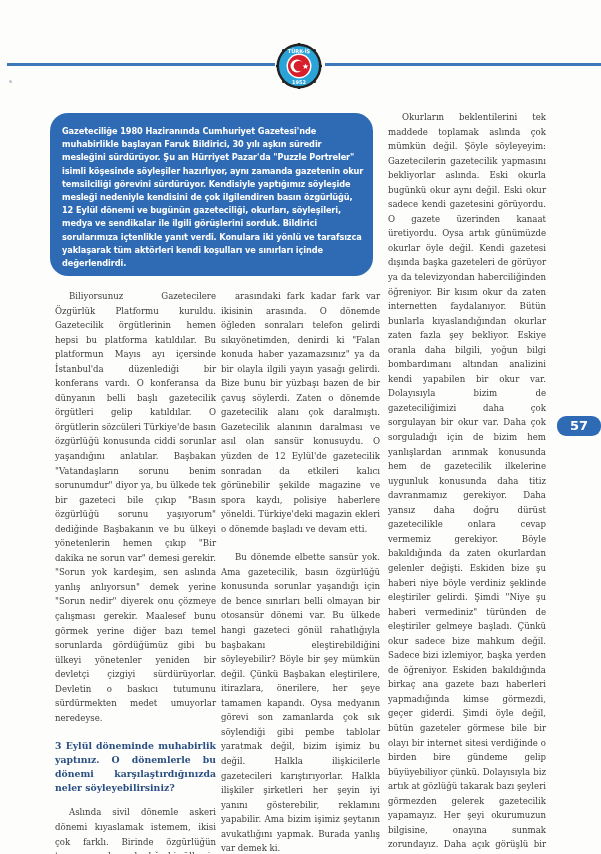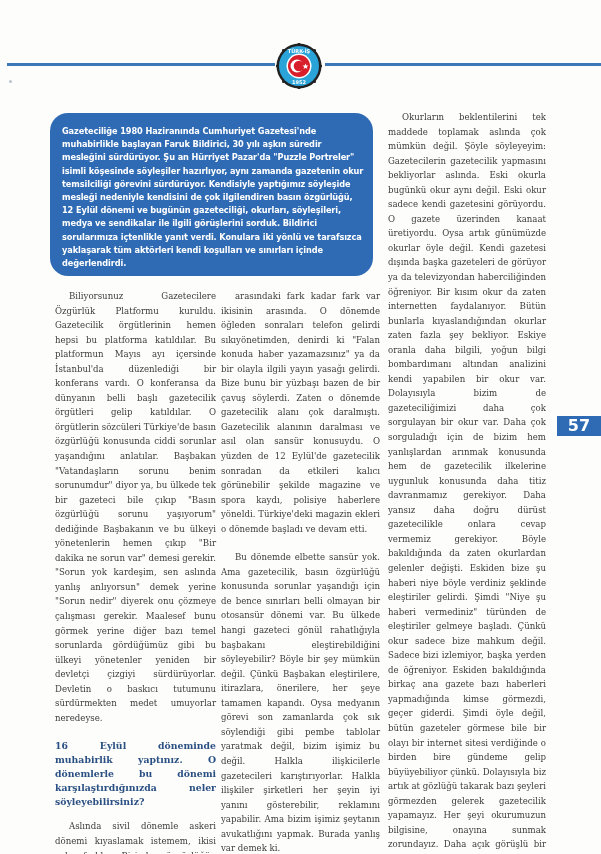--- a/index.html
+++ b/index.html
@@ -38,21 +38,21 @@
     margin:14px 0 10px 0; font-size:9.3px; line-height:14px;
     font-weight:bold; color:#2a4f82; text-indent:0;
   }
   .col1 { left:55px; width:161px; }
   .col2 { left:221px; width:159px; }
   .col3 { left:388px; width:158px; top:110px; }
   .page-tab {
     position:absolute; left:557px; top:416px; width:44px; height:20px;
     background:#2f6bb4; color:#fff;
     font-family:"DejaVu Sans","Liberation Sans",sans-serif; font-weight:bold;
-    font-size:16px; line-height:20px; text-align:center;
+    font-size:13px; line-height:20px; text-align:center;border-radius:9px;
   }
 </style>
 </head>
 <body>
 
 <div class="top-rule left"></div>
 <div class="top-rule right"></div>
 <div class="dot"></div>
 
 <svg class="logo" viewBox="0 0 46 46">
@@ -76,21 +76,21 @@
   <text x="23" y="9.5" text-anchor="middle" font-family="DejaVu Sans, sans-serif" font-weight="bold" font-size="5" fill="#fff">TÜRK-İŞ</text>
   <text x="23" y="41" text-anchor="middle" font-family="DejaVu Sans, sans-serif" font-weight="bold" font-size="5" fill="#fff">1952</text>
 </svg>
 
 <div class="intro-box">
   <span>Gazeteciliğe 1980 Haziranında Cumhuriyet Gazetesi'nde muhabirlikle başlayan Faruk Bildirici, 30 yılı aşkın süredir mesleğini sürdürüyor. Şu an Hürriyet Pazar'da "Puzzle Portreler" isimli köşesinde söyleşiler hazırlıyor, aynı zamanda gazetenin okur temsilciliği görevini sürdürüyor. Kendisiyle yaptığımız söyleşide mesleği nedeniyle kendisini de çok ilgilendiren basın özgürlüğü, 12 Eylül dönemi ve bugünün gazeteciliği, okurları, söyleşileri, medya ve sendikalar ile ilgili görüşlerini sorduk. Bildirici sorularımıza içtenlikle yanıt verdi. Konulara iki yönlü ve tarafsızca yaklaşarak tüm aktörleri kendi koşulları ve sınırları içinde değerlendirdi.</span>
 </div>
 
 <div class="col col1">
   <p>Biliyorsunuz Gazetecilere Özgürlük Platformu kuruldu. Gazetecilik örgütlerinin hemen hepsi bu platforma katıldılar. Bu platformun Mayıs ayı içersinde İstanbul'da düzenlediği bir konferans vardı. O konferansa da dünyanın belli başlı gazetecilik örgütleri gelip katıldılar. O örgütlerin sözcüleri Türkiye'de basın özgürlüğü konusunda ciddi sorunlar yaşandığını anlatılar. Başbakan "Vatandaşların sorunu benim sorunumdur" diyor ya, bu ülkede tek bir gazeteci bile çıkıp "Basın özgürlüğü sorunu yaşıyorum" dediğinde Başbakanın ve bu ülkeyi yönetenlerin hemen çıkıp "Bir dakika ne sorun var" demesi gerekir. "Sorun yok kardeşim, sen aslında yanlış anlıyorsun" demek yerine "Sorun nedir" diyerek onu çözmeye çalışması gerekir. Maalesef bunu görmek yerine diğer bazı temel sorunlarda gördüğümüz gibi bu ülkeyi yönetenler yeniden bir devletçi çizgiyi sürdürüyorlar. Devletin o baskıcı tutumunu sürdürmekten medet umuyorlar neredeyse.</p>
-  <h3>16 Eylül döneminde muhabirlik yaptınız. O dönemlerle bu dönemi karşılaştırdığınızda neler söyleyebilirsiniz?</h3>
+  <h3>3 Eylül döneminde muhabirlik yaptınız. O dönemlerle bu dönemi karşılaştırdığınızda neler söyleyebilirsiniz?</h3>
   <p>Aslında sivil dönemle askeri dönemi kıyaslamak istemem, ikisi çok farklı. Birinde özgürlüğün tamamen askıya alındığı, bir ülkenin kaderinin, yönetiminin sadece beş kişinin dilinin ucunda olduğu bir dönemdi. Şimdi tabii ki demokratik, sivil bir dönemdeyiz. Ama şöyle bir kıyaslama yapılabilir; sansürle, otosansür</p>
 </div>
 
 <div class="col col2">
   <p>arasındaki fark kadar fark var ikisinin arasında. O dönemde öğleden sonraları telefon gelirdi sıkıyönetimden, denirdi ki "Falan konuda haber yazamazsınız" ya da bir olayla ilgili yayın yasağı gelirdi. Bize bunu bir yüzbaşı bazen de bir çavuş söylerdi. Zaten o dönemde gazetecilik alanı çok daralmıştı. Gazetecilik alanının daralması ve asıl olan sansür konusuydu. O yüzden de 12 Eylül'de gazetecilik sonradan da etkileri kalıcı görünebilir şekilde magazine ve spora kaydı, polisiye haberlere yöneldi. Türkiye'deki magazin ekleri o dönemde başladı ve devam etti.</p>
   <p>Bu dönemde elbette sansür yok. Ama gazetecilik, basın özgürlüğü konusunda sorunlar yaşandığı için de bence sınırları belli olmayan bir otosansür dönemi var. Bu ülkede hangi gazeteci gönül rahatlığıyla başbakanı eleştirebildiğini söyleyebilir? Böyle bir şey mümkün değil. Çünkü Başbakan eleştirilere, itirazlara, önerilere, her şeye tamamen kapandı. Oysa medyanın görevi son zamanlarda çok sık söylendiği gibi pembe tablolar yaratmak değil, bizim işimiz bu değil. Halkla ilişkicilerle gazetecileri karıştırıyorlar. Halkla ilişkiler şirketleri her şeyin iyi yanını gösterebilir, reklamını yapabilir. Ama bizim işimiz şeytanın avukatlığını yapmak. Burada yanlış var demek ki.</p>
 
 </div>
 
 <div class="col col3">

